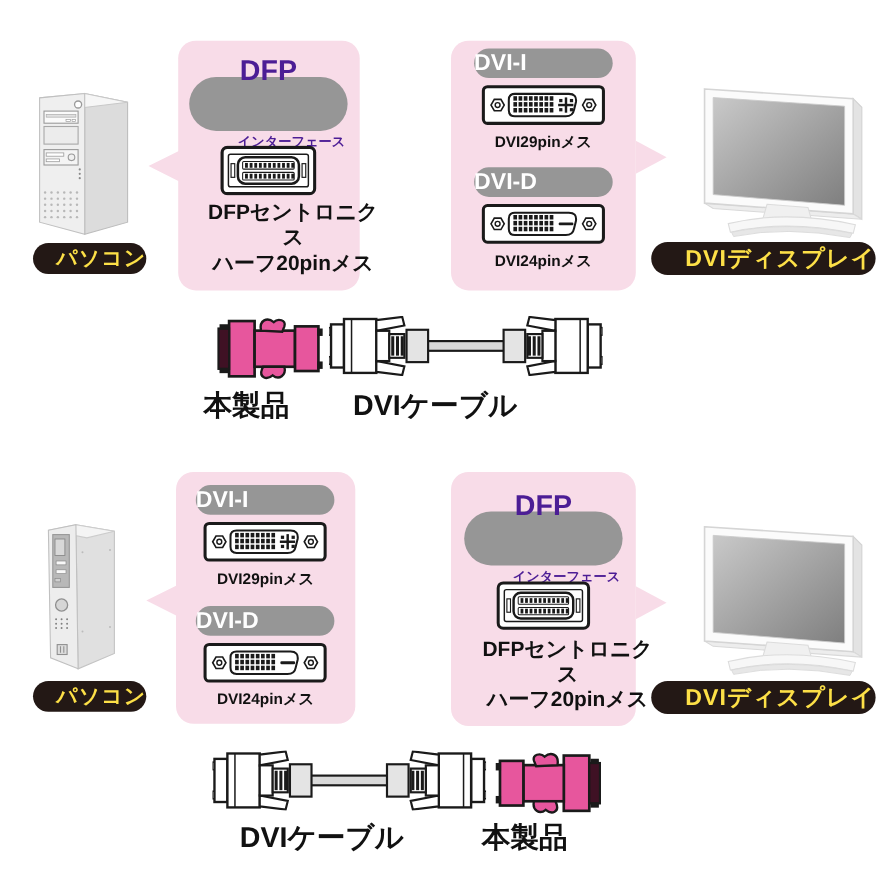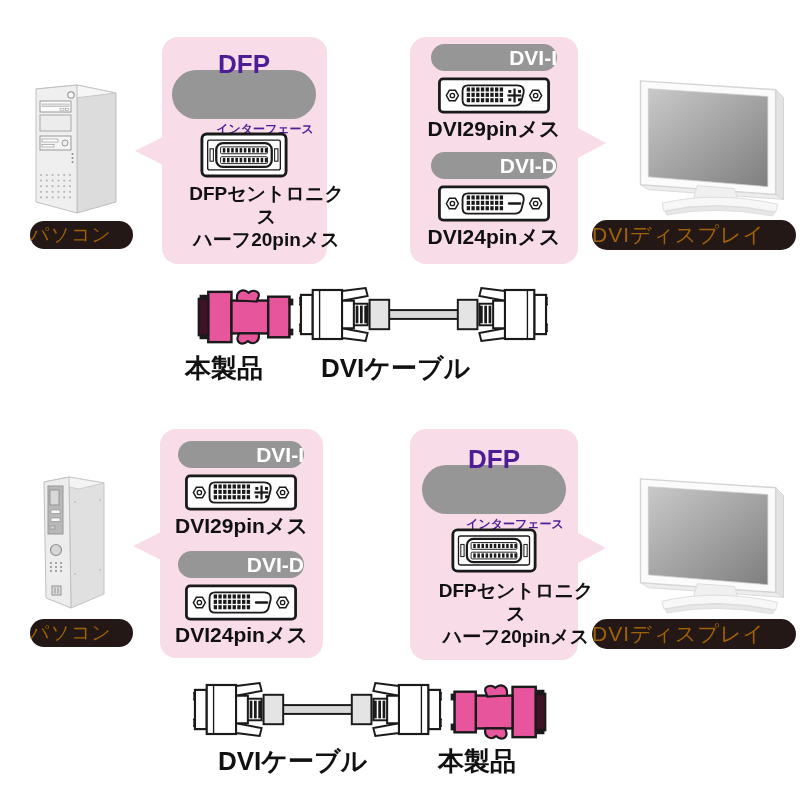--- a/index.html
+++ b/index.html
@@ -7,29 +7,29 @@
     position:relative;width:800px;height:800px;background:#fff;overflow:hidden;
     font-family:"Liberation Sans","DejaVu Sans",sans-serif;
     color:#1a1a1a;
   }
   .abs{position:absolute;}
   .callout{background:var(--callout-bg,#f8dce8);border-radius:16px;}
   .tail-left{width:0;height:0;border-top:14px solid transparent;border-bottom:14px solid transparent;
     border-right:28px solid var(--callout-bg,#f8dce8);}
   .tail-right{width:0;height:0;border-top:15px solid transparent;border-bottom:15px solid transparent;
     border-left:28px solid var(--callout-bg,#f8dce8);}
-  .name-pill{background:var(--name-pill-bg,#231815);color:#a16207;border-radius:15px;
-    display:flex;align-items:center;justify-content:flex-start;font-weight:normal;font-size:20px;letter-spacing:1px;}
+  .name-pill{background:var(--name-pill-bg,#231815);color:#fde047;border-radius:15px;
+    display:flex;align-items:center;justify-content:flex-end;font-weight:bold;font-size:20px;letter-spacing:1px;}
   .spec-pill{background:var(--spec-pill-bg,#969696);color:#fff;border-radius:14px;
-    display:flex;align-items:center;justify-content:flex-end;font-weight:bold;font-size:21px;}
+    display:flex;align-items:center;justify-content:flex-start;font-weight:bold;font-size:21px;}
   .spec-pill-2line{background:var(--spec-pill-bg,#969696);color:#4c1d95;border-radius:25px;
     display:flex;flex-direction:column;align-items:center;justify-content:center;font-weight:bold;gap:44px;}
   .spec-pill-2line .t1{font-size:26px;line-height:26px;}
   .spec-pill-2line .t2{font-size:12px;line-height:17px;margin-left:42px;}
-  .cap{font-weight:bold;color:#111;text-align:center;font-size:21px;line-height:24px;}
+  .cap{font-weight:bold;color:#111;text-align:center;font-size:14px;line-height:24px;}
   .cap2{font-weight:bold;color:#111;text-align:center;font-size:19px;line-height:23px;padding-left:22px;}
   .biglabel{font-weight:bold;color:#111;text-align:left;font-size:26px;}
   .pinkfill{fill:var(--product-pink,#e7569d);}
   svg{display:block;}
 </style>
 </head>
 <body>
 
 <svg width="0" height="0" style="position:absolute" aria-hidden="true">
   <defs>

